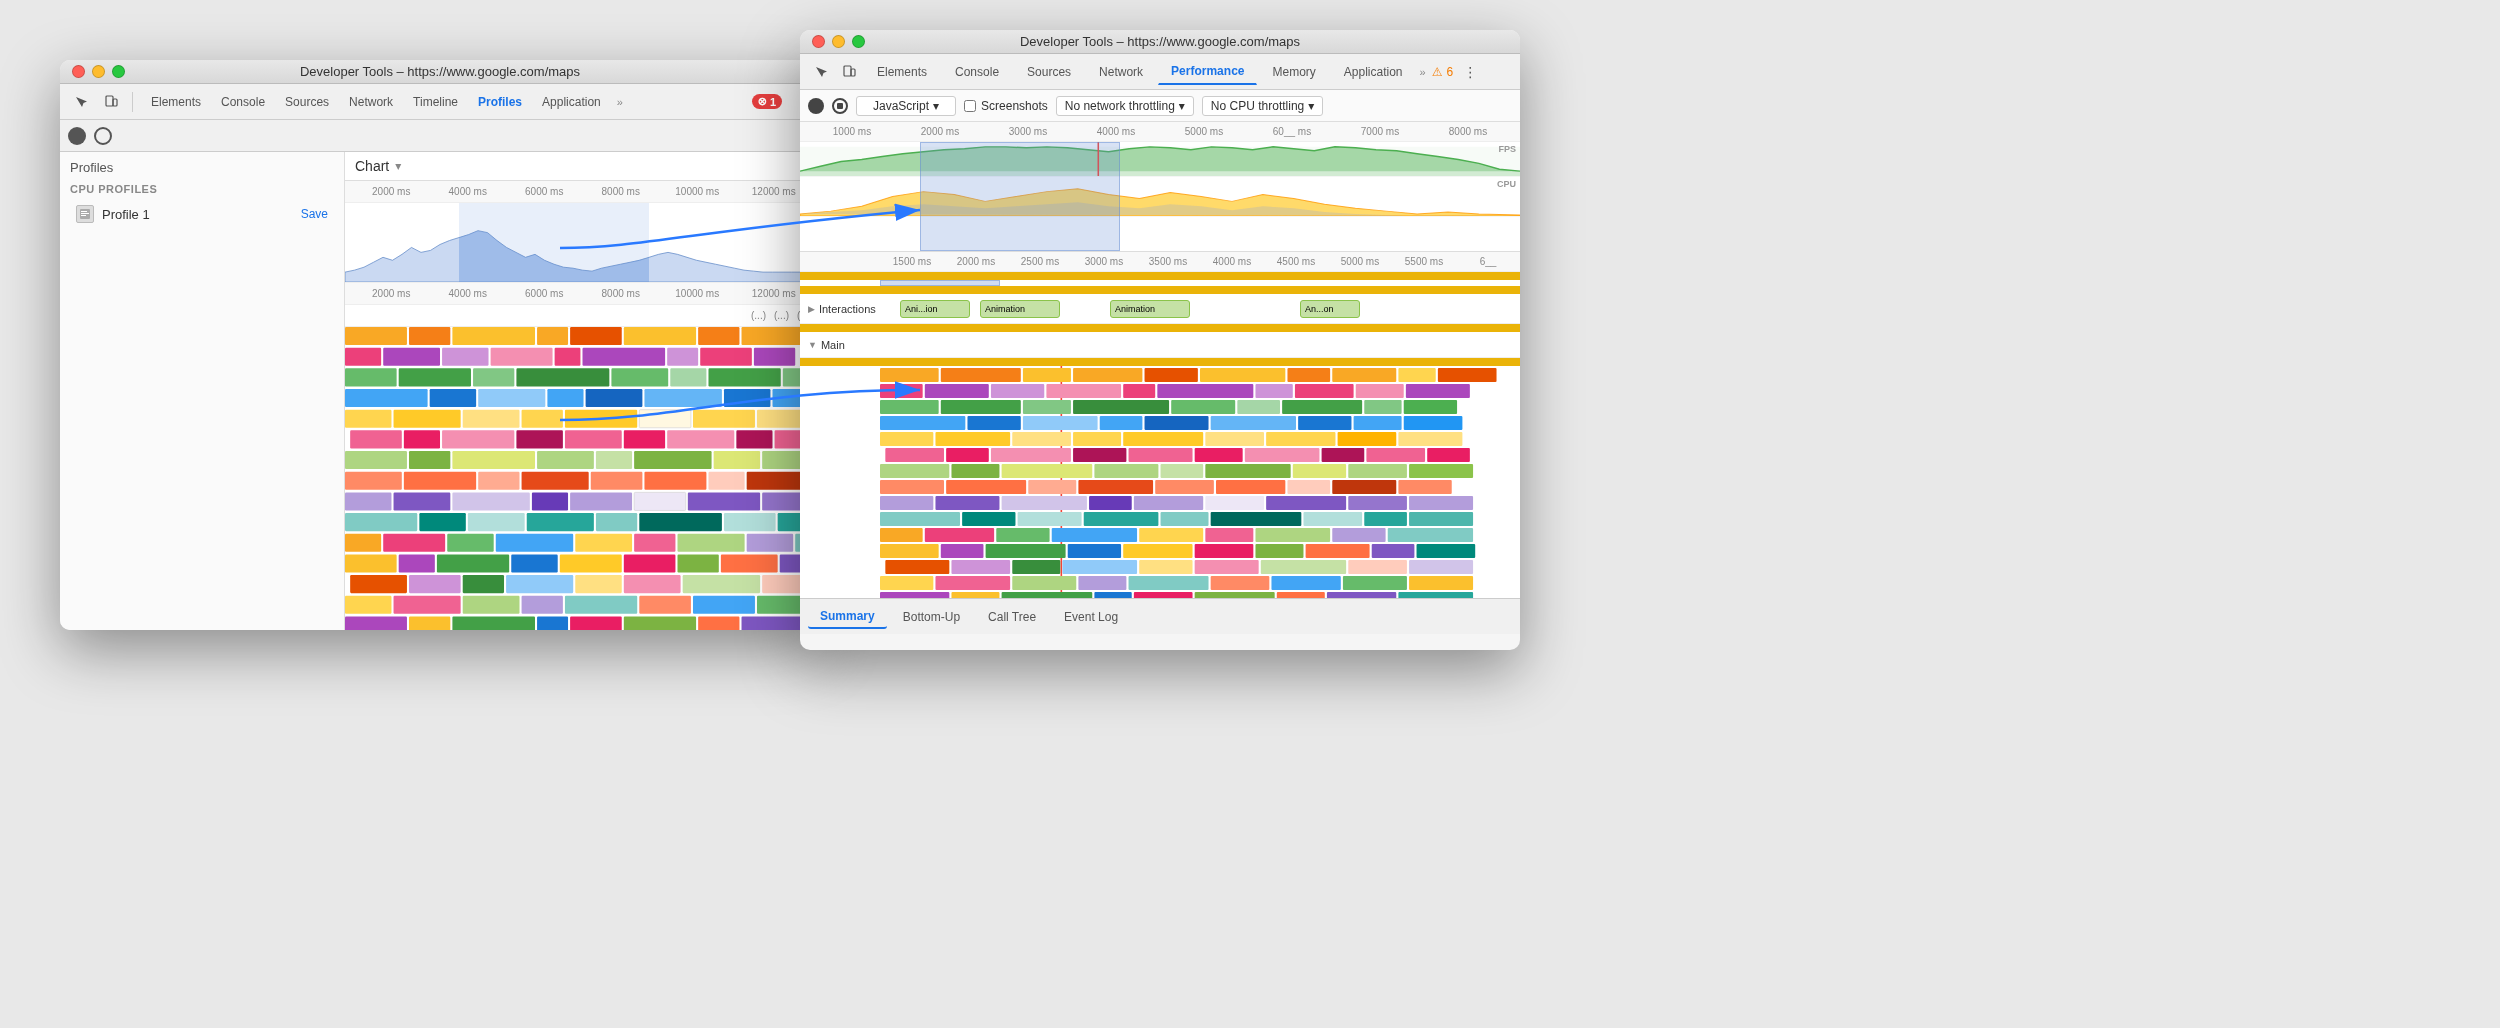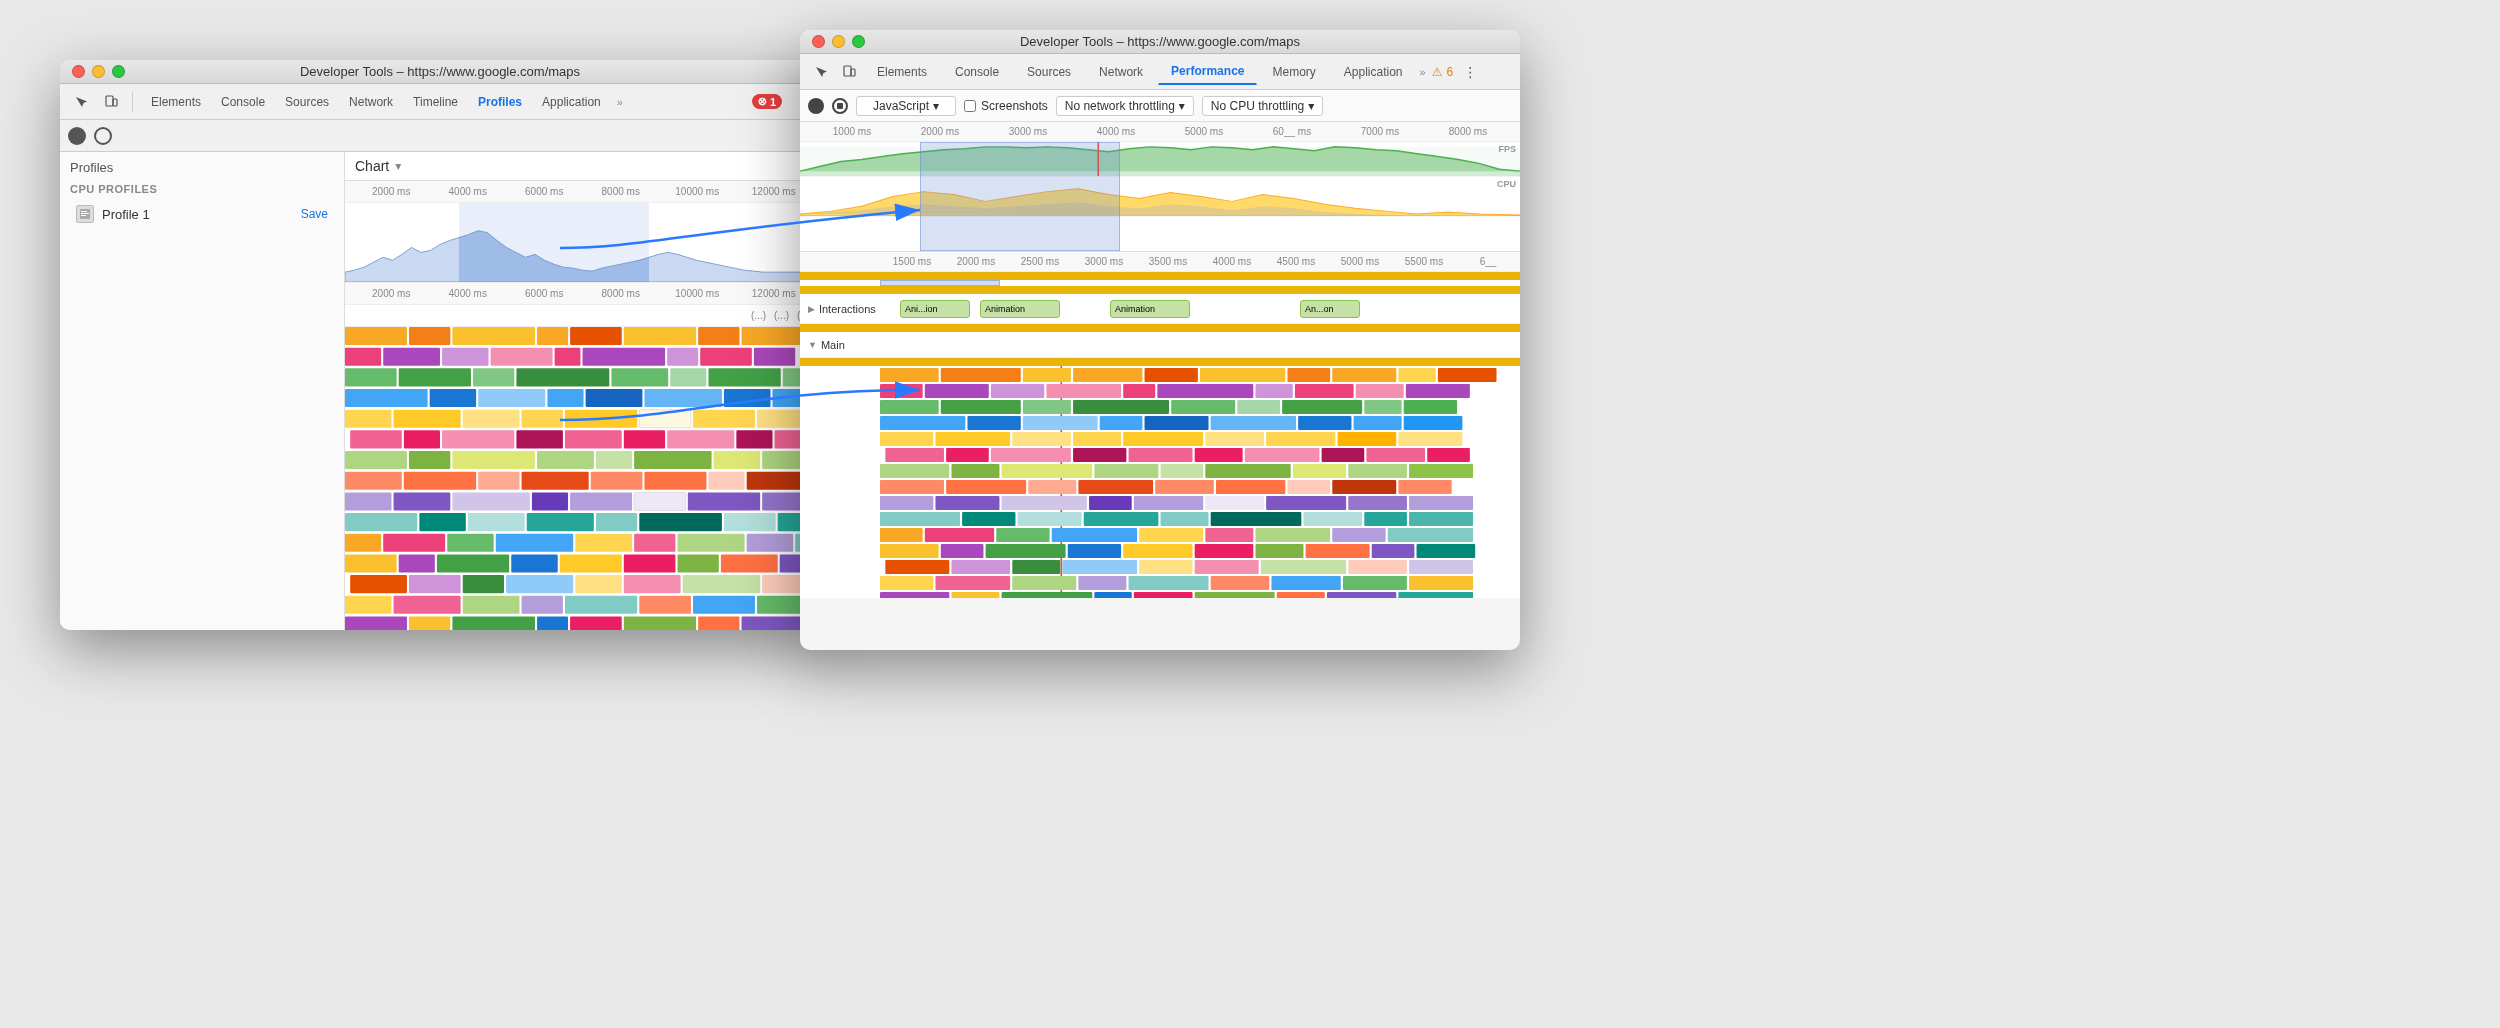--- a/index.html
+++ b/index.html
@@ -959,20 +959,26 @@
             <rect x="320" y="274" width="55" height="14" fill="#f06292" rx="1"></rect>
             <rect x="377" y="274" width="75" height="14" fill="#8bc34a" rx="1"></rect>
             <rect x="454" y="274" width="40" height="14" fill="#9575cd" rx="1"></rect>
             <rect x="496" y="274" width="60" height="14" fill="#4db6ac" rx="1"></rect>
           </svg>
         </div>
       </div>
     </div>
   </div>
 
+  <div class="bottom-tabs">
+    <span class="bottom-tab active">Summary</span>
+    <span class="bottom-tab">Bottom-Up</span>
+    <span class="bottom-tab">Call Tree</span>
+    <span class="bottom-tab">Event Log</span>
+  </div>
 </div>
 
 <svg class="arrows-svg" style="position:fixed; top:0; left:0; width:2500px; height:1028px; pointer-events:none; z-index:100;">
   <defs>
     <marker id="arrowhead" markerWidth="10" markerHeight="7" refX="10" refY="3.5" orient="auto">
       <polygon points="0 0, 10 3.5, 0 7" fill="#2979ff"></polygon>
     </marker>
   </defs>
 
   <path d="M 560 248 C 640 248, 700 230, 920 210" stroke="#2979ff" stroke-width="2.5" fill="none" marker-end="url(#arrowhead)"></path>

